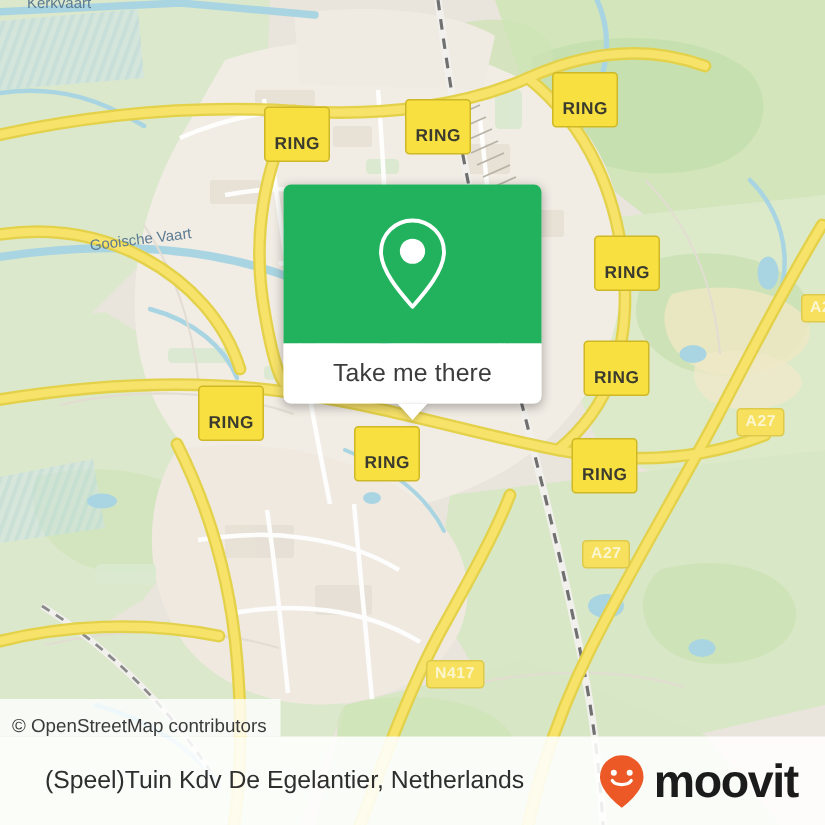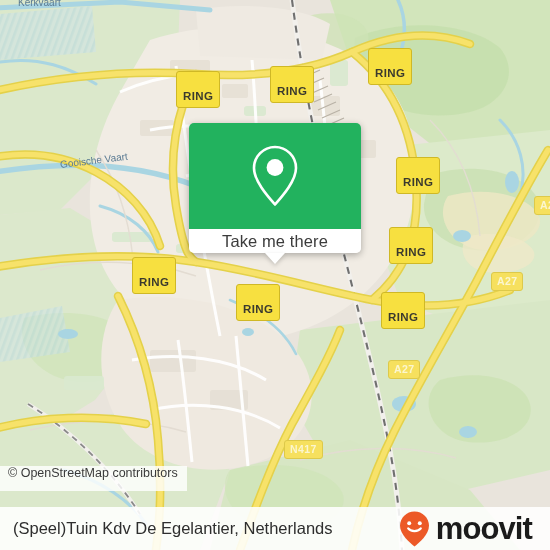--- a/index.html
+++ b/index.html
@@ -57,21 +57,21 @@
   }
   .popup-top {
     background: #22b25e;
     height: 106px;
     border-radius: 5px 5px 0 0;
     display: flex; align-items: center; justify-content: center;
   }
   .popup-bottom {
     position: relative;
     background: #ffffff;
-    height: 24px;
+    height: 40px;
     border-radius: 0 0 5px 5px;
     display: flex; align-items: center; justify-content: center;
   }
   .popup-bottom .cta {
     color: #3c3c3c;
     font-size: 16.5px;
     letter-spacing: .1px;
     font-family: "Liberation Sans", sans-serif;
   }
   .popup-tail {
@@ -84,38 +84,38 @@
     border-top: 11px solid #ffffff;
     filter: drop-shadow(0 2px 2px rgba(0,0,0,.18));
   }
 
   
   .attrib {
     position: absolute;
     left: 0; top: 466px;
     height: 25px;
     background: rgba(255,255,255,.80);
-    display: flex; align-items: flex-start;
+    display: flex; align-items: flex-end;
     padding: 0 9px 0 8px;
     z-index: 30;
   }
   .attrib span {
     font-size: 12.5px;
     color: #3a3a3a;
     font-family: "Liberation Sans", sans-serif;
   }
 
   
   .footer {
     position: absolute;
     left: 0; bottom: 0;
-    width: 550px; height: 43px;
+    width: 550px; height: 59px;
     background: rgba(255,255,255,.88);
     display: flex; align-items: center; justify-content: space-between;
-    padding: 0 18px 0 13px;
+    padding: 0 18px 0 30px;
     z-index: 35;
   }
   .footer-title {
     font-size: 16.5px;
     color: #2e2e2e;
     white-space: nowrap;
     font-family: "Liberation Sans", sans-serif;
   }
   .brand { display: flex; align-items: center; gap: 5px; }
   .brand-word {

